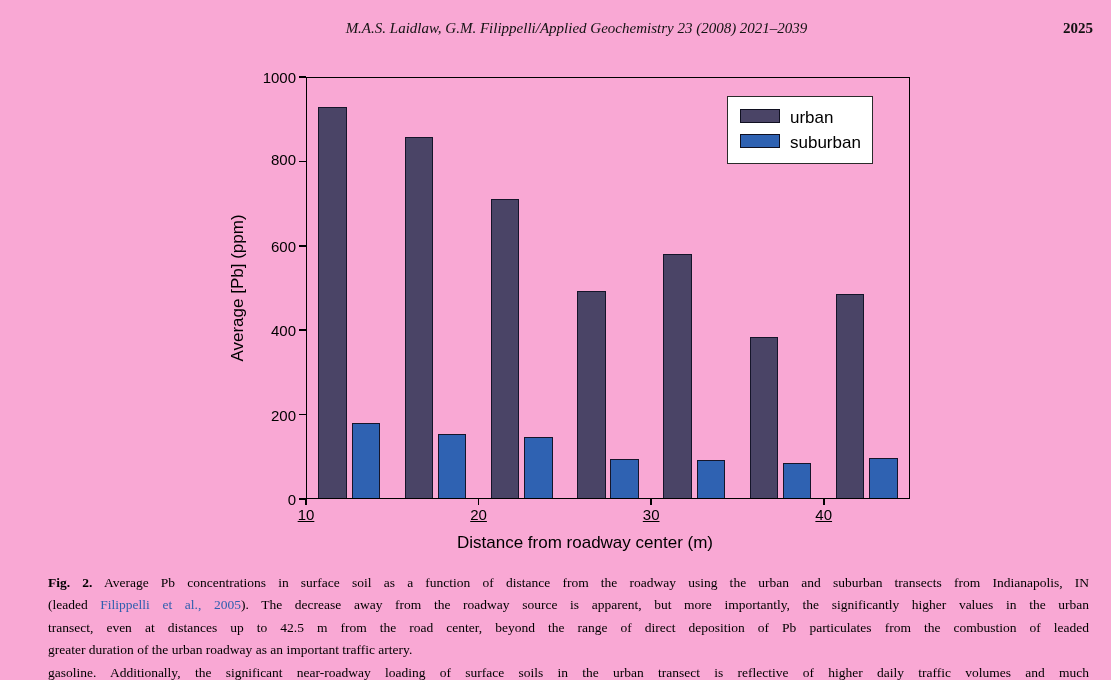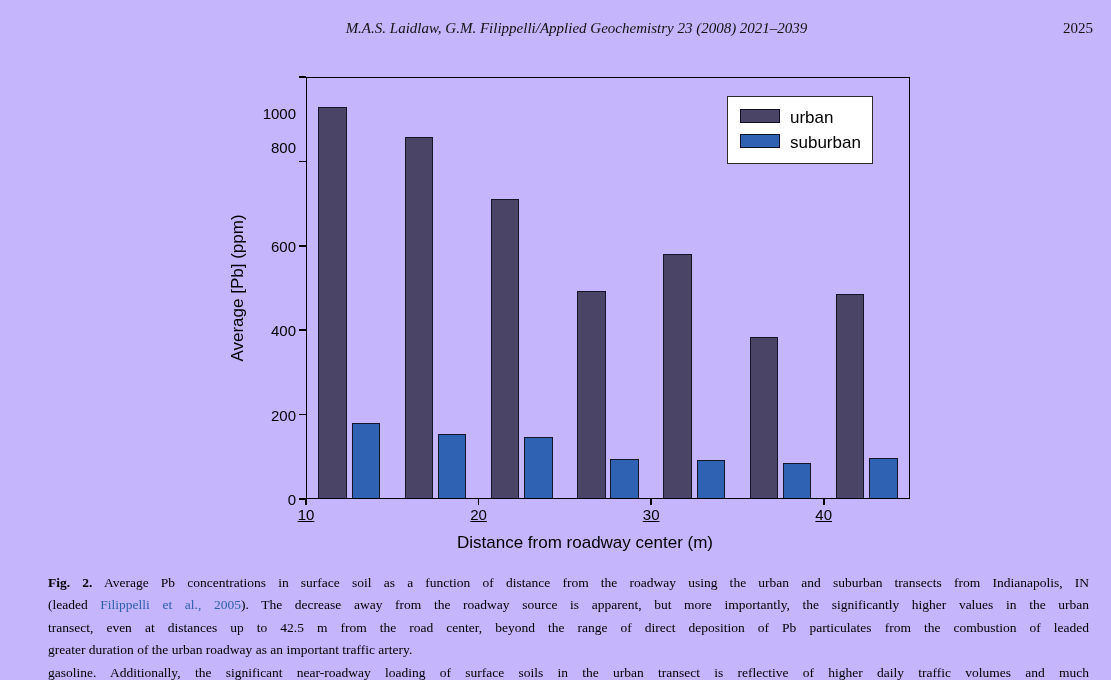--- a/index.html
+++ b/index.html
@@ -1,23 +1,23 @@
 <!DOCTYPE html>
 <html><head>
 <meta charset="utf-8">
 <style>
   html,body{margin:0;padding:0;background:#ffffff;}
-  .page{position:relative;width:1111px;height:680px;background:#c4b5fd;overflow:hidden;
+  .page{position:relative;width:1111px;height:680px;background:#f9a8d4;overflow:hidden;
         font-family:"Liberation Sans", sans-serif;color:#000;}
 
   
   .running-head{position:absolute;top:20px;left:42px;width:1069px;text-align:center;
                 font-family:"Liberation Serif", serif;font-style:italic;font-size:15px;color:#121212;}
   .page-number{position:absolute;top:20px;right:18px;
-               font-family:"Liberation Serif", serif;font-size:15px;color:#121212;}
+               font-family:"Liberation Serif", serif;font-size:15px;color:#121212;font-weight:bold;}
 
   
   .plot{position:absolute;left:306px;top:77px;width:604px;height:422px;}
   .plot-frame{position:absolute;inset:0;border:1.6px solid #000;z-index:5;pointer-events:none;}
   .bar{position:absolute;bottom:0;z-index:1;box-sizing:border-box;}
   .tick-x{position:absolute;top:100%;width:1.6px;height:6px;background:#000;}
   .tick-y{position:absolute;right:100%;width:7px;height:1.6px;background:#000;}
   .lbl-x{position:absolute;top:calc(100% + 8px);transform:translateX(-50%);
          font-size:15px;line-height:1;white-space:nowrap;text-decoration:underline;}
   .lbl-y{position:absolute;right:calc(100% + 10px);transform:translateY(-50%);
@@ -88,23 +88,23 @@
         <div class="lbl-x" style="left: 517.714px;">40</div>
         <div class="tick-y" style="top: 421.2px;"></div>
         <div class="lbl-y" style="top: 422px;">0</div>
         <div class="tick-y" style="top: 336.8px;"></div>
         <div class="lbl-y" style="top: 337.6px;">200</div>
         <div class="tick-y" style="top: 252.4px;"></div>
         <div class="lbl-y" style="top: 253.2px;">400</div>
         <div class="tick-y" style="top: 168px;"></div>
         <div class="lbl-y" style="top: 168.8px;">600</div>
         <div class="tick-y" style="top: 83.6px;"></div>
-        <div class="lbl-y" style="top: 70px;">800</div>
+        <div class="lbl-y" style="top: 82px;">800</div>
         <div class="tick-y" style="top: -0.8px;"></div>
-        <div class="lbl-y" style="top: 0px; margin-top: 36px;">1000</div>
+        <div class="lbl-y" style="top: 0px;">1000</div>
       </div>
 
     <div class="y-title">Average [Pb] (ppm)</div>
     <div class="x-title">Distance from roadway center (m)</div>
   </div>
 
   <div class="caption" id="caption">
       <div class="cap-line"><span class="cap-bold">Fig. 2.</span><span> Average Pb concentrations in surface soil as a function of distance from the roadway using the urban and suburban transects from Indianapolis, IN</span></div>
       <div class="cap-line"><span>(leaded </span><span class="cap-link">Filippelli et al., 2005</span><span>). The decrease away from the roadway source is apparent, but more importantly, the significantly higher values in the urban</span></div>
       <div class="cap-line"><span>transect, even at distances up to 42.5 m from the road center, beyond the range of direct deposition of Pb particulates from the combustion of leaded</span></div>

